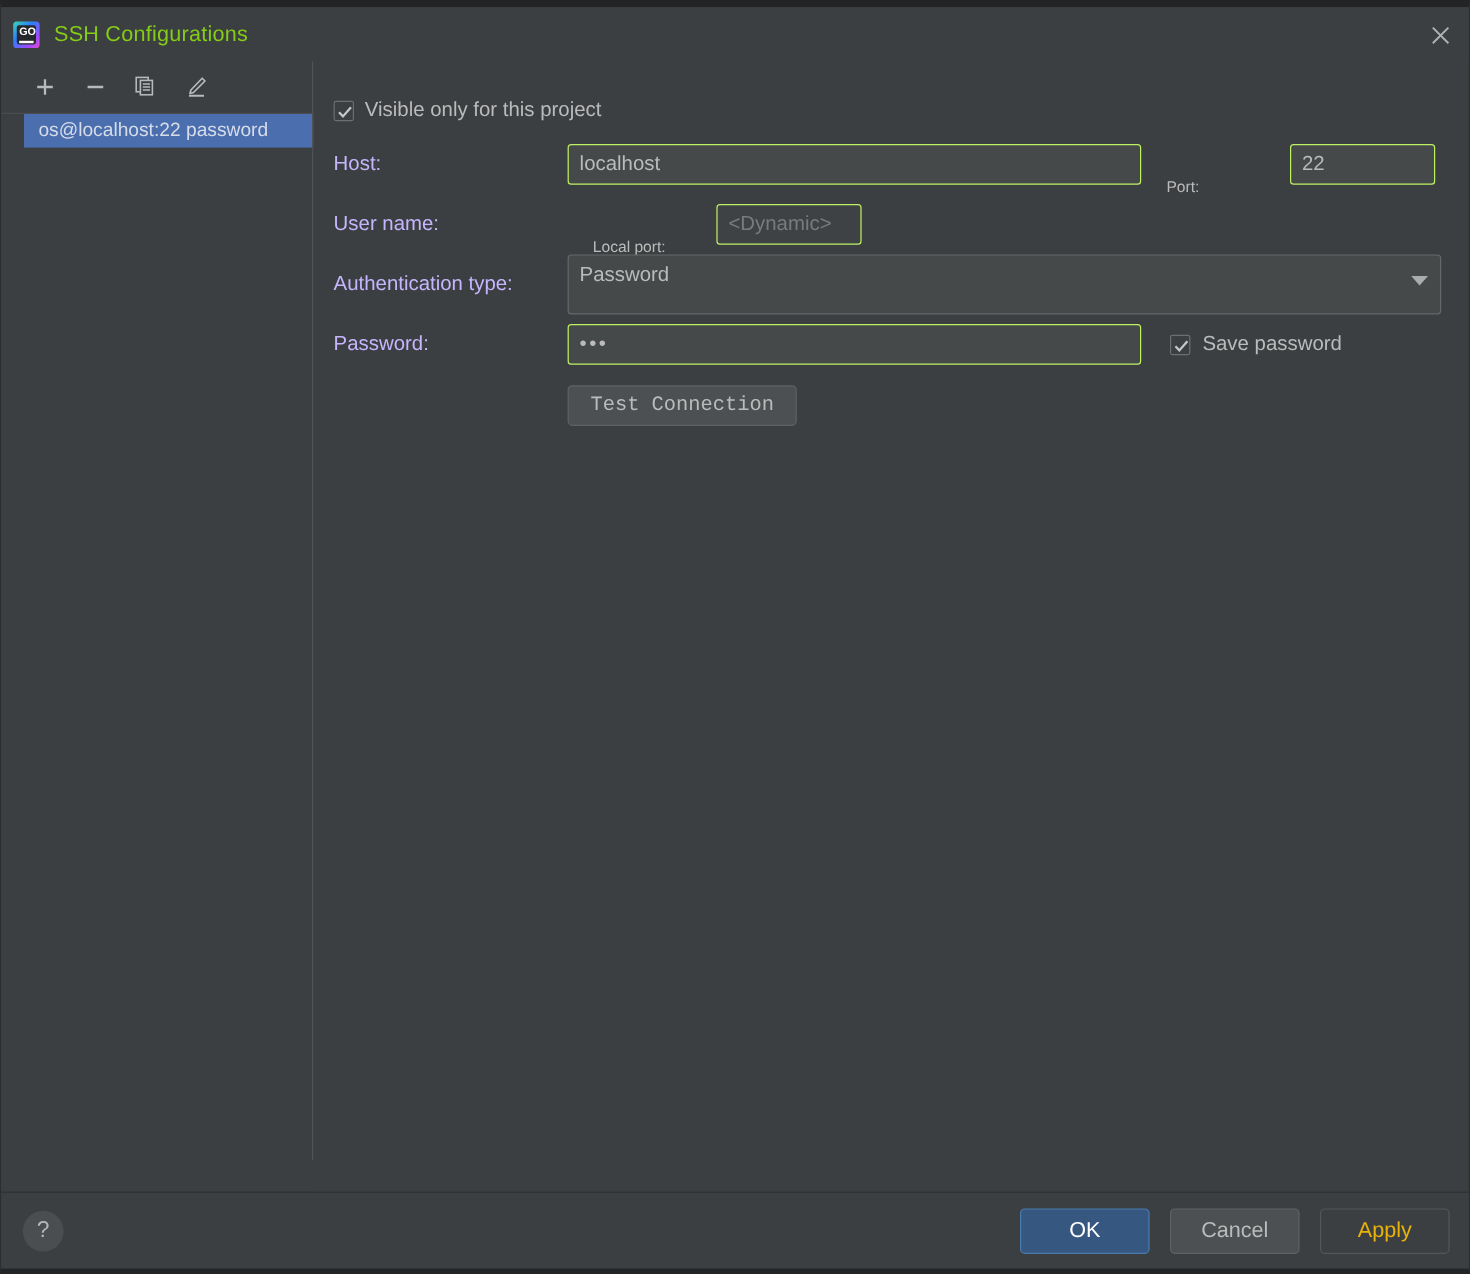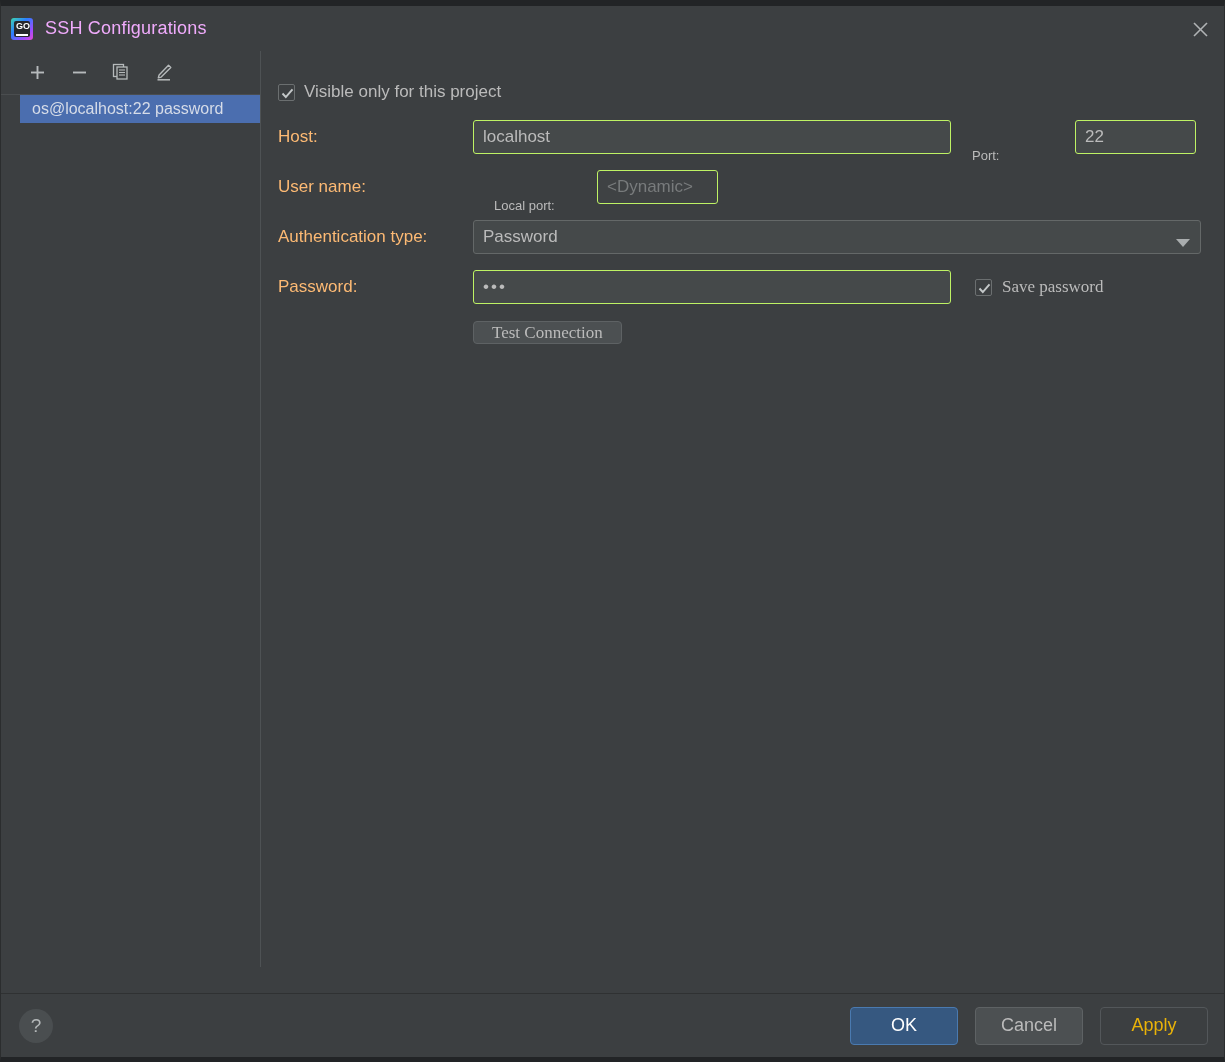--- a/index.html
+++ b/index.html
@@ -64,21 +64,21 @@
   .app-logo .logo-bar {
     position: absolute;
     left: 5px;
     bottom: 4px;
     width: 12px;
     height: 2px;
     background: #ffffff;
   }
   .title-text {
     margin-left: 12px;
-    color: #f0abfc;
+    color: #84cc16;
     font-size: 18px;
     letter-spacing: .2px;
   }
   .close-btn {
     position: absolute;
     right: 8px;
     top: 8px;
     width: 32px;
     height: 30px;
     display: flex;
@@ -188,21 +188,21 @@
     font-size: 17px;
   }
 
   .form-row {
     display: flex;
     align-items: center;
     margin-top: 16px;
     height: 34px;
   }
   .form-label {
-    color: #fdba74;
+    color: #c4b5fd;
     font-size: 17px;
     flex: 0 0 195px;
   }
   .field {
     box-sizing: border-box;
     height: 34px;
     background: #45494a;
     border: 1px solid #bef264;
     border-radius: 3px;
     color: #bbbbbb;
@@ -227,21 +227,21 @@
   }
   .field-dynamic {
     color: #7d8183;
     background: #3f4244;
   }
 
   .combo {
     position: relative;
     width: 728px;
     flex: 0 0 728px;
-    height: 34px;
+    height: 50px;
     box-sizing: border-box;
     background: #45494a;
     border: 1px solid #646868;
     border-radius: 3px;
     cursor: pointer;
   }
   .combo .combo-text {
     position: absolute;
     left: 9px;
     top: 0;
@@ -260,38 +260,38 @@
     font-size: 17px;
     letter-spacing: 2px;
     line-height: 32px;
   }
 
   .save-pw {
     display: flex;
     align-items: center;
     margin-left: 24px;
   }
-  .save-pw .cb-label { font-size: 17px; margin-left: 10px; font-family: Liberation Serif, serif;}
+  .save-pw .cb-label { font-size: 17px; margin-left: 10px;}
 
   .btn-row {
     display: flex;
     margin-top: 17px;
   }
   .btn-spacer { flex: 0 0 195px; }
   .btn {
     box-sizing: border-box;
-    height: 23px;
+    height: 34px;
     min-width: 90px;
     padding: 0 18px;
     background: #4c5052;
     border: 1px solid #5e6264;
     border-radius: 4px;
     color: #bbbbbb;
     font-size: 17px;
-    font-family: Liberation Serif, serif;
+    font-family: Liberation Mono, monospace;
     cursor: pointer;
   }
 
   
   .footer {
     flex: 0 0 63px;
     height: 63px;
     border-top: 1px solid #2f3132;
     background: #3c3f41;
     display: flex;

